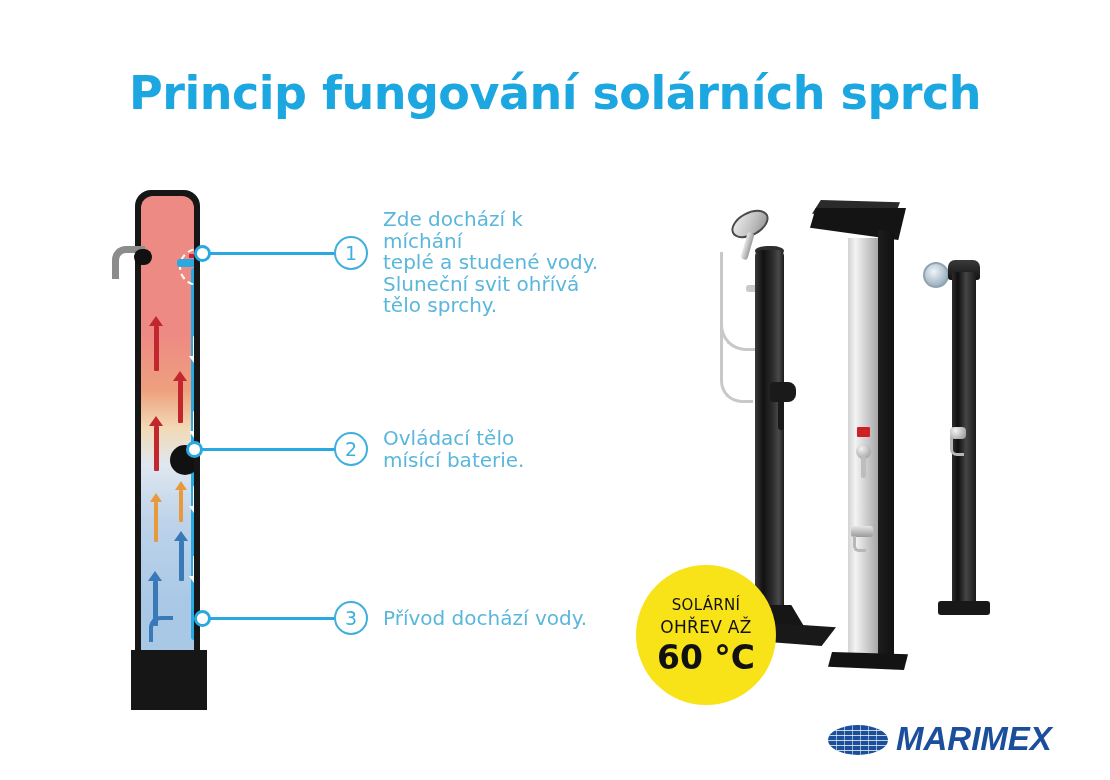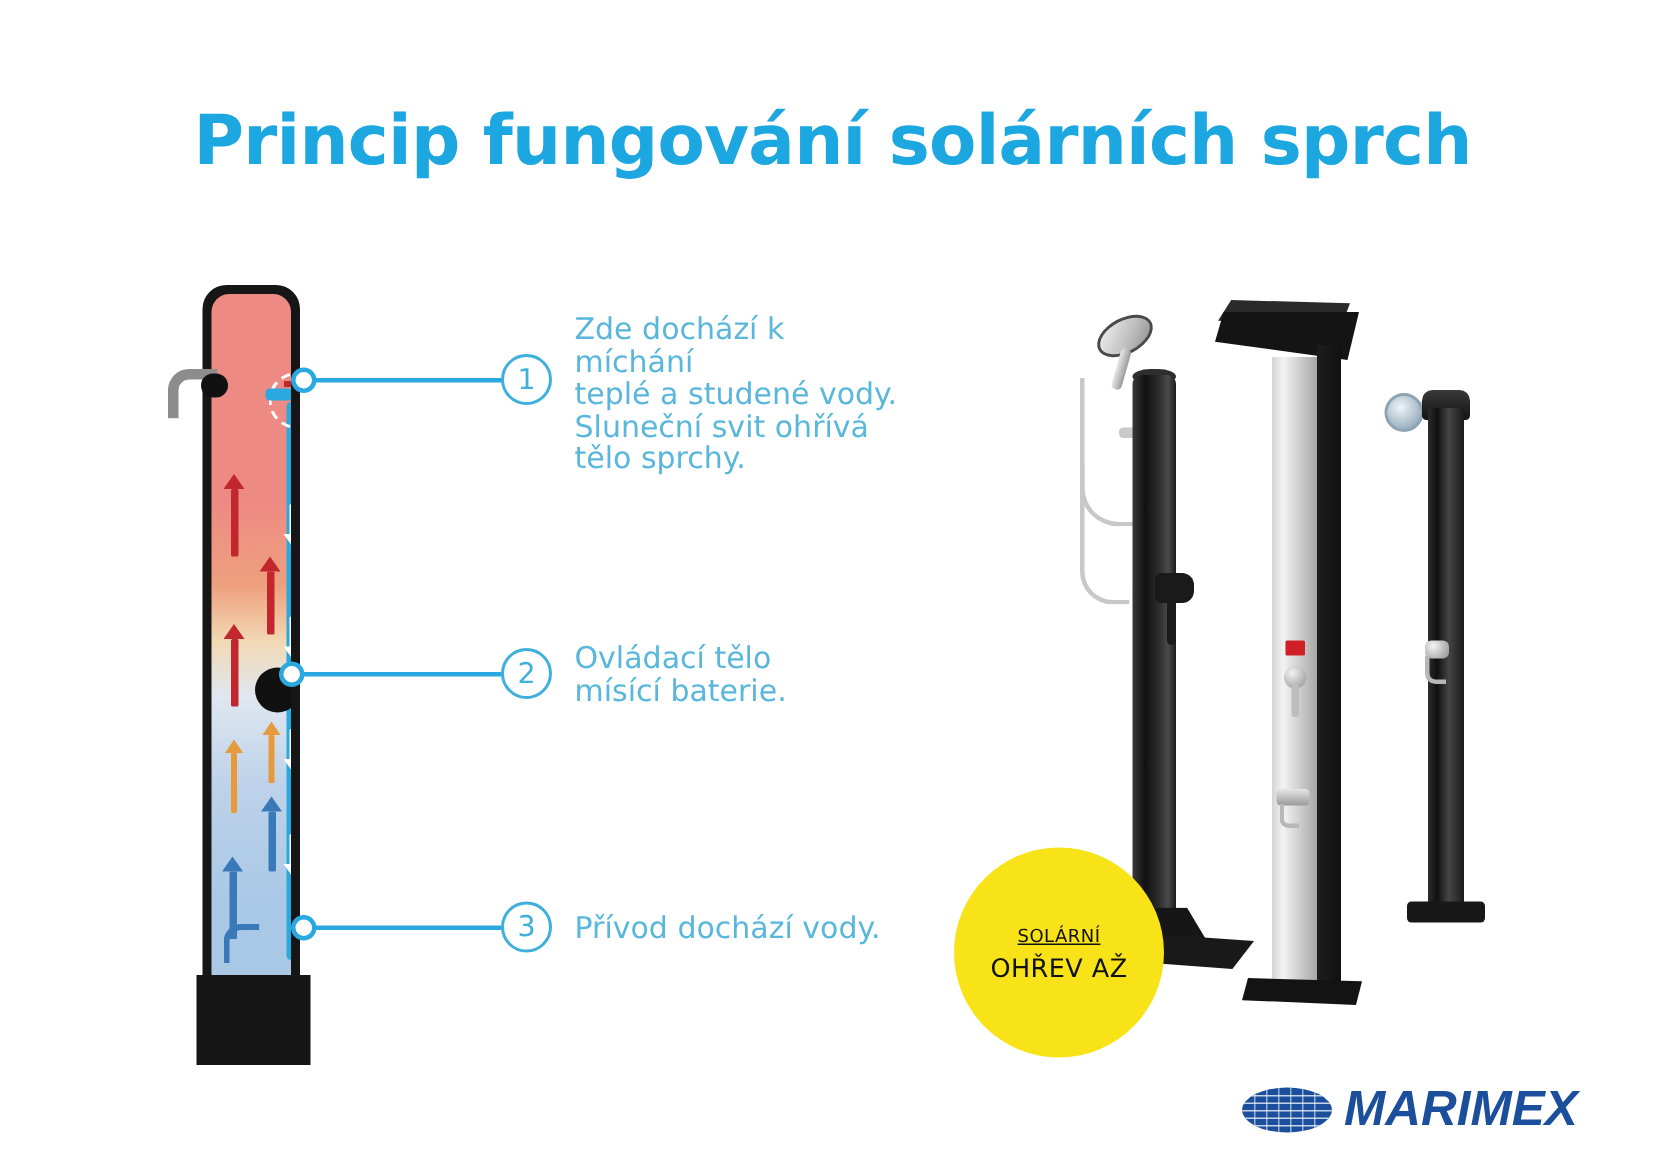--- a/index.html
+++ b/index.html
@@ -248,21 +248,21 @@
     background:#181818;border-radius:3px;
   }
 
   
   .badge{
     position:absolute;left:636px;top:565px;width:140px;height:140px;
     border-radius:50%;background:#F7E317;
     display:flex;flex-direction:column;align-items:center;justify-content:center;
     text-align:center;color:#111;
   }
-  .badge-l1{font-size:12px;line-height:22px;letter-spacing:.3px;text-decoration:underline;}
+  .badge-l1{font-size:15px;line-height:22px;letter-spacing:.3px;}
   .badge-l2{font-size:17px;line-height:22px;letter-spacing:.3px;}
   .badge-l3{font-size:33px;line-height:36px;font-weight:bold;margin-top:2px;}
 
   
   .logo{position:absolute;left:828px;top:720px;width:250px;height:42px;}
   .logo-globe{
     position:absolute;left:0;top:5px;width:60px;height:30px;
     border-radius:50%;
     background:#1B4F9C;
     overflow:hidden;
@@ -437,20 +437,21 @@
       <div class="pC-pole"></div>
       <div class="pC-valve"></div>
       <div class="pC-valve-hook"></div>
       <div class="pC-base"></div>
     </div>
   </div>
 
   <div class="badge">
     <div class="badge-l1">SOLÁRNÍ</div>
     <div class="badge-l2">OHŘEV AŽ</div>
+    <div class="badge-l3">60 °C</div>
   </div>
 
   <div class="logo">
     <div class="logo-globe">
       <div class="lat" style="top:5px;"></div>
       <div class="lat" style="top:10px;"></div>
       <div class="lat" style="top:15px;"></div>
       <div class="lat" style="top:20px;"></div>
       <div class="lat" style="top:25px;"></div>
       <div class="lon" style="left:8px;"></div>

